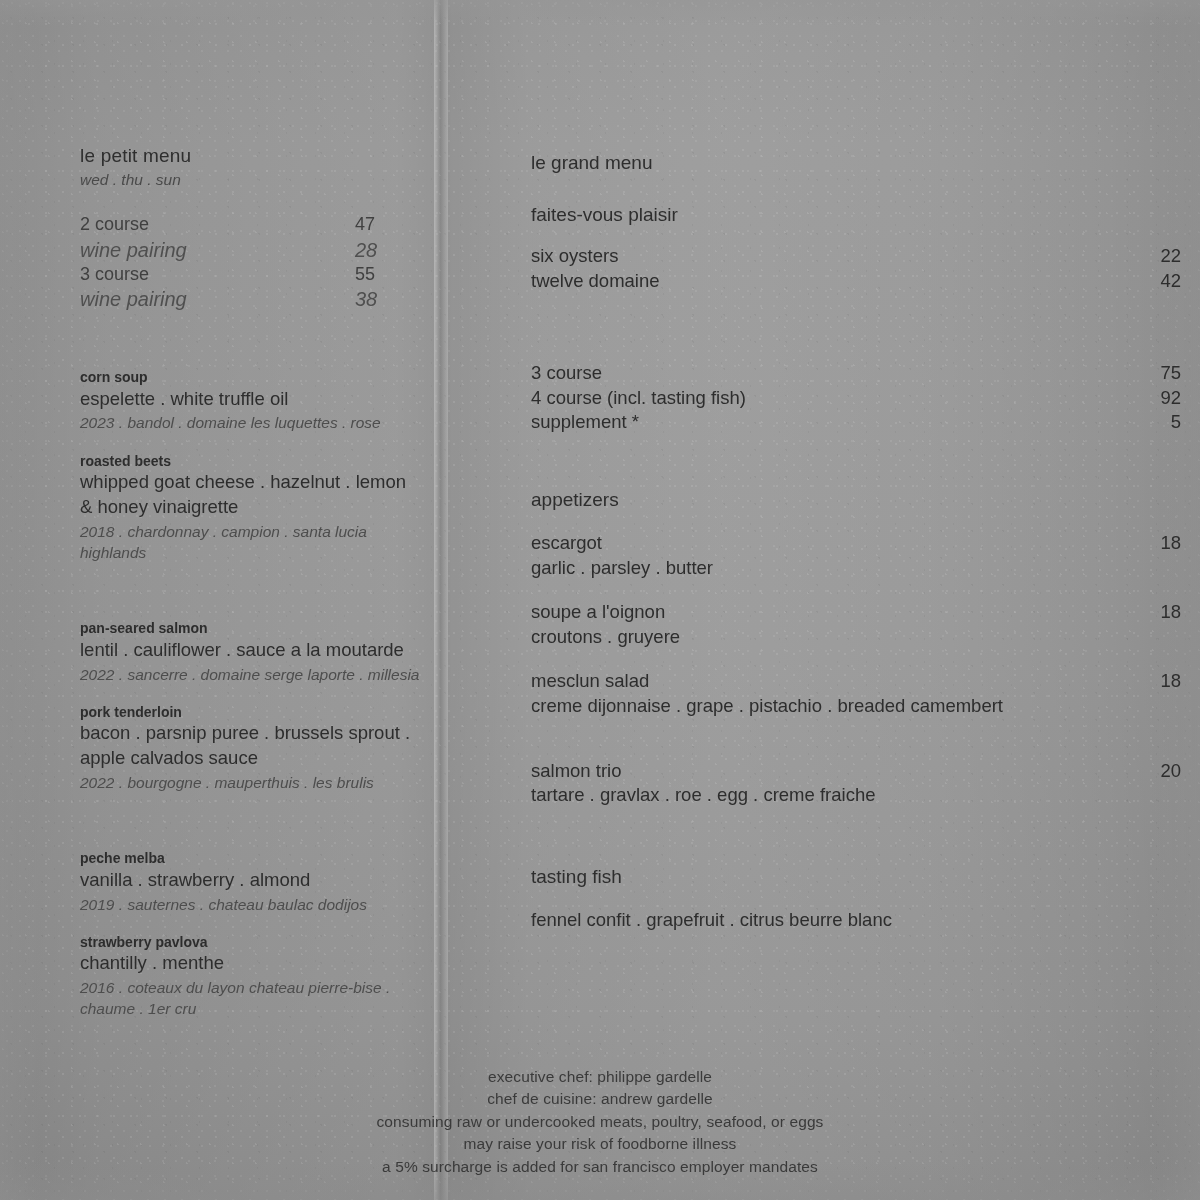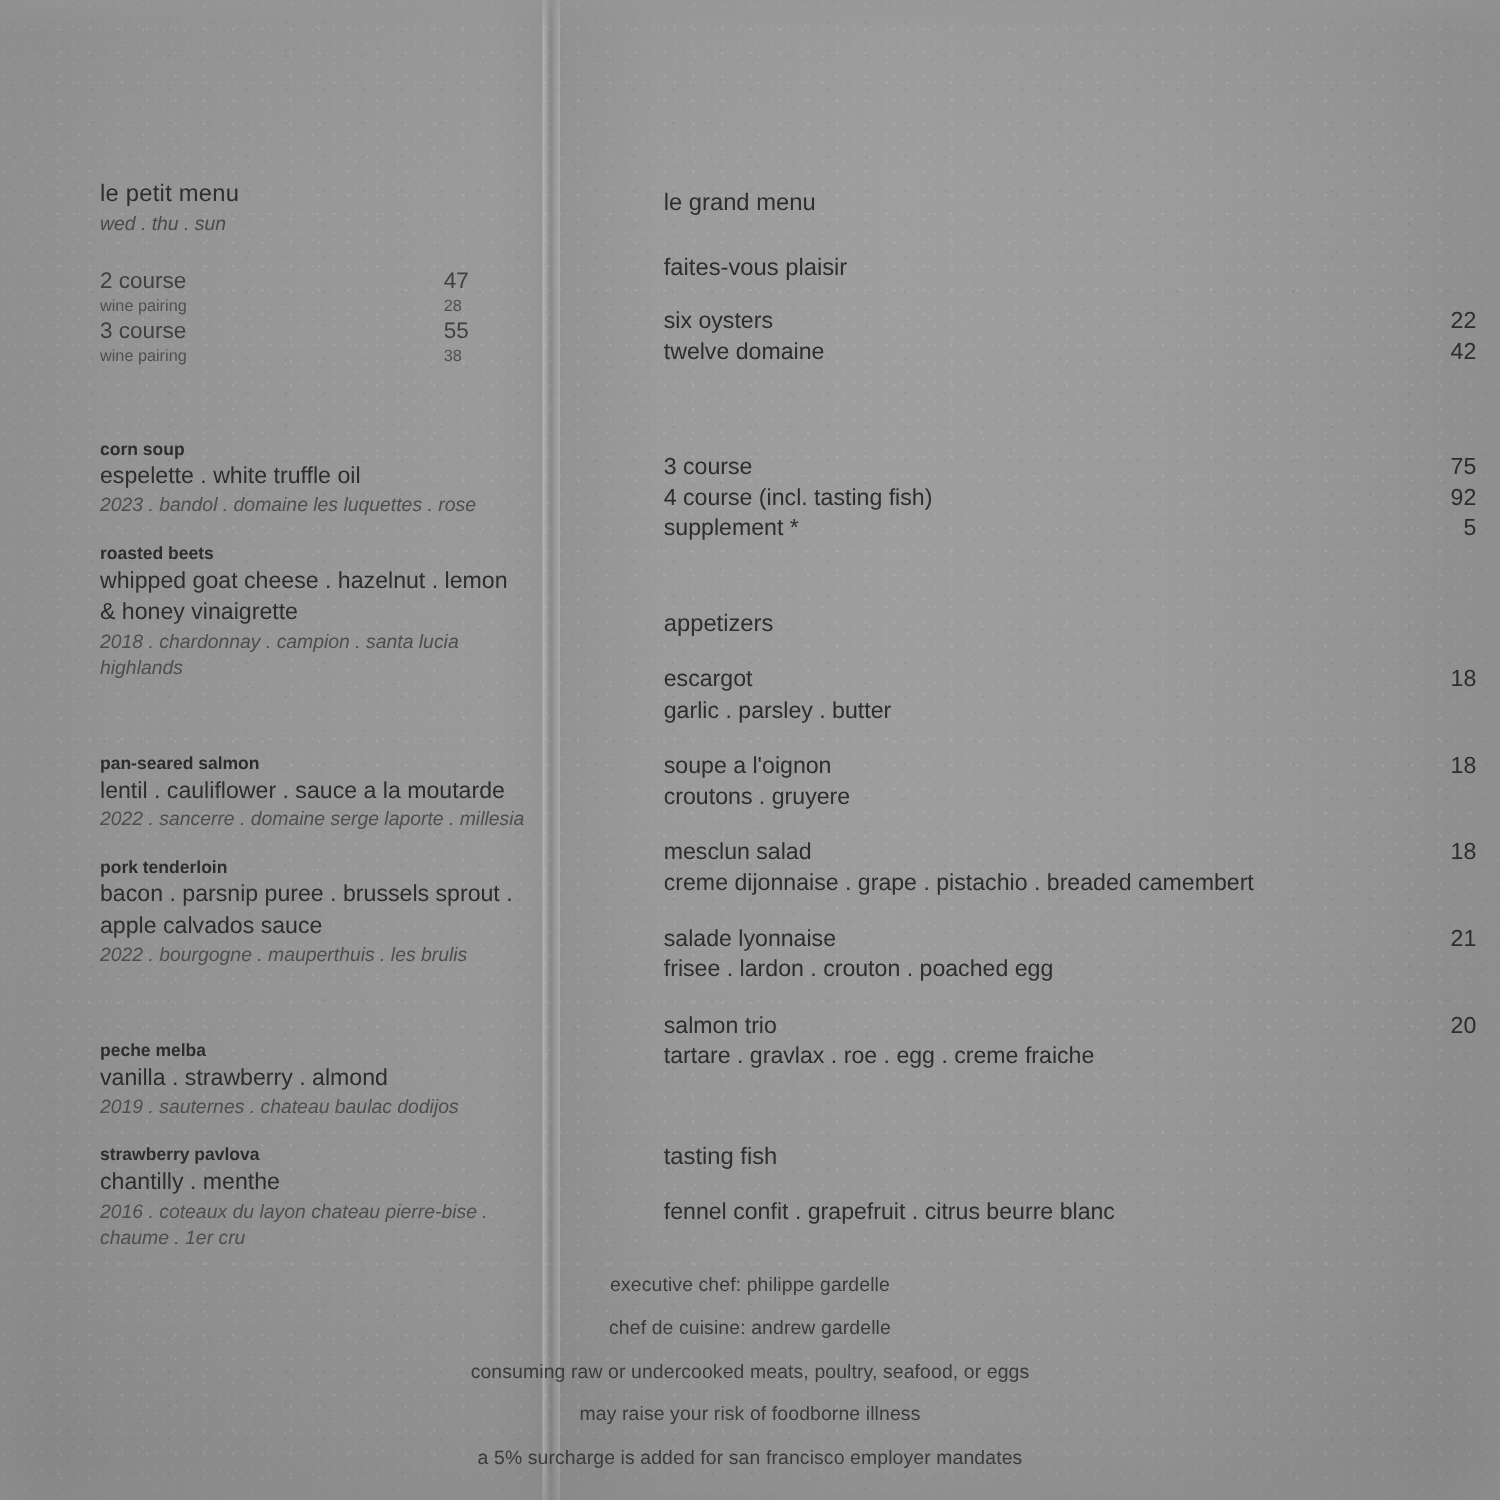--- a/index.html
+++ b/index.html
@@ -113,21 +113,22 @@
     color: #4a4a4a;
     line-height: 1.45;
   }
   .line {
     position: relative;
     font-size: 18px;
     line-height: 1.3;
     color: #404040;
   }
   .line.wine {
-    font-size: 13px;
+    font-style: italic;
+    font-size: 20px;
     color: #4f4f4f;
   }
 
   
   .lp-head { margin-bottom: 2px; }
   .lp-rows { margin-top: 22px; position: relative; }
   .lp-row { position: relative; }
   .lp-row .amt { position: absolute; left: 275px; top: 0; }
 
   .dish { margin-bottom: 0; }
@@ -153,21 +154,21 @@
   .footer {
     position: absolute;
     left: 0;
     right: 0;
     bottom: 22px;
     text-align: center;
     font-size: 15.5px;
     line-height: 1.45;
     color: #3a3a3a;
   }
-  .footer div { letter-spacing: .1px; margin-top: 12px; }
+  .footer div { letter-spacing: .1px; }
 </style>
 </head>
 <body>
 
 <div class="sheet"></div>
 <div class="grain"></div>
 <div class="fold"></div>
 <div class="edge-top"></div>
 <div class="edge-bottom"></div>
 <div class="edge-left"></div>
@@ -314,27 +315,20 @@
     <div>
       <div class="r-item">
         <span>mesclun salad</span>
         <span class="price">18</span>
       </div>
       <div class="r-sub">creme dijonnaise . grape . pistachio . breaded camembert</div>
     </div>
 
     <div style="height:20px"></div>
 
-    <div>
-      <div class="r-item">
-        <span>salade lyonnaise</span>
-        <span class="price">21</span>
-      </div>
-      <div class="r-sub">frisee . lardon . crouton . poached egg</div>
-    </div>
 
     <div style="height:20px"></div>
 
     <div>
       <div class="r-item">
         <span>salmon trio</span>
         <span class="price">20</span>
       </div>
       <div class="r-sub">tartare . gravlax . roe . egg . creme fraiche</div>
     </div>

